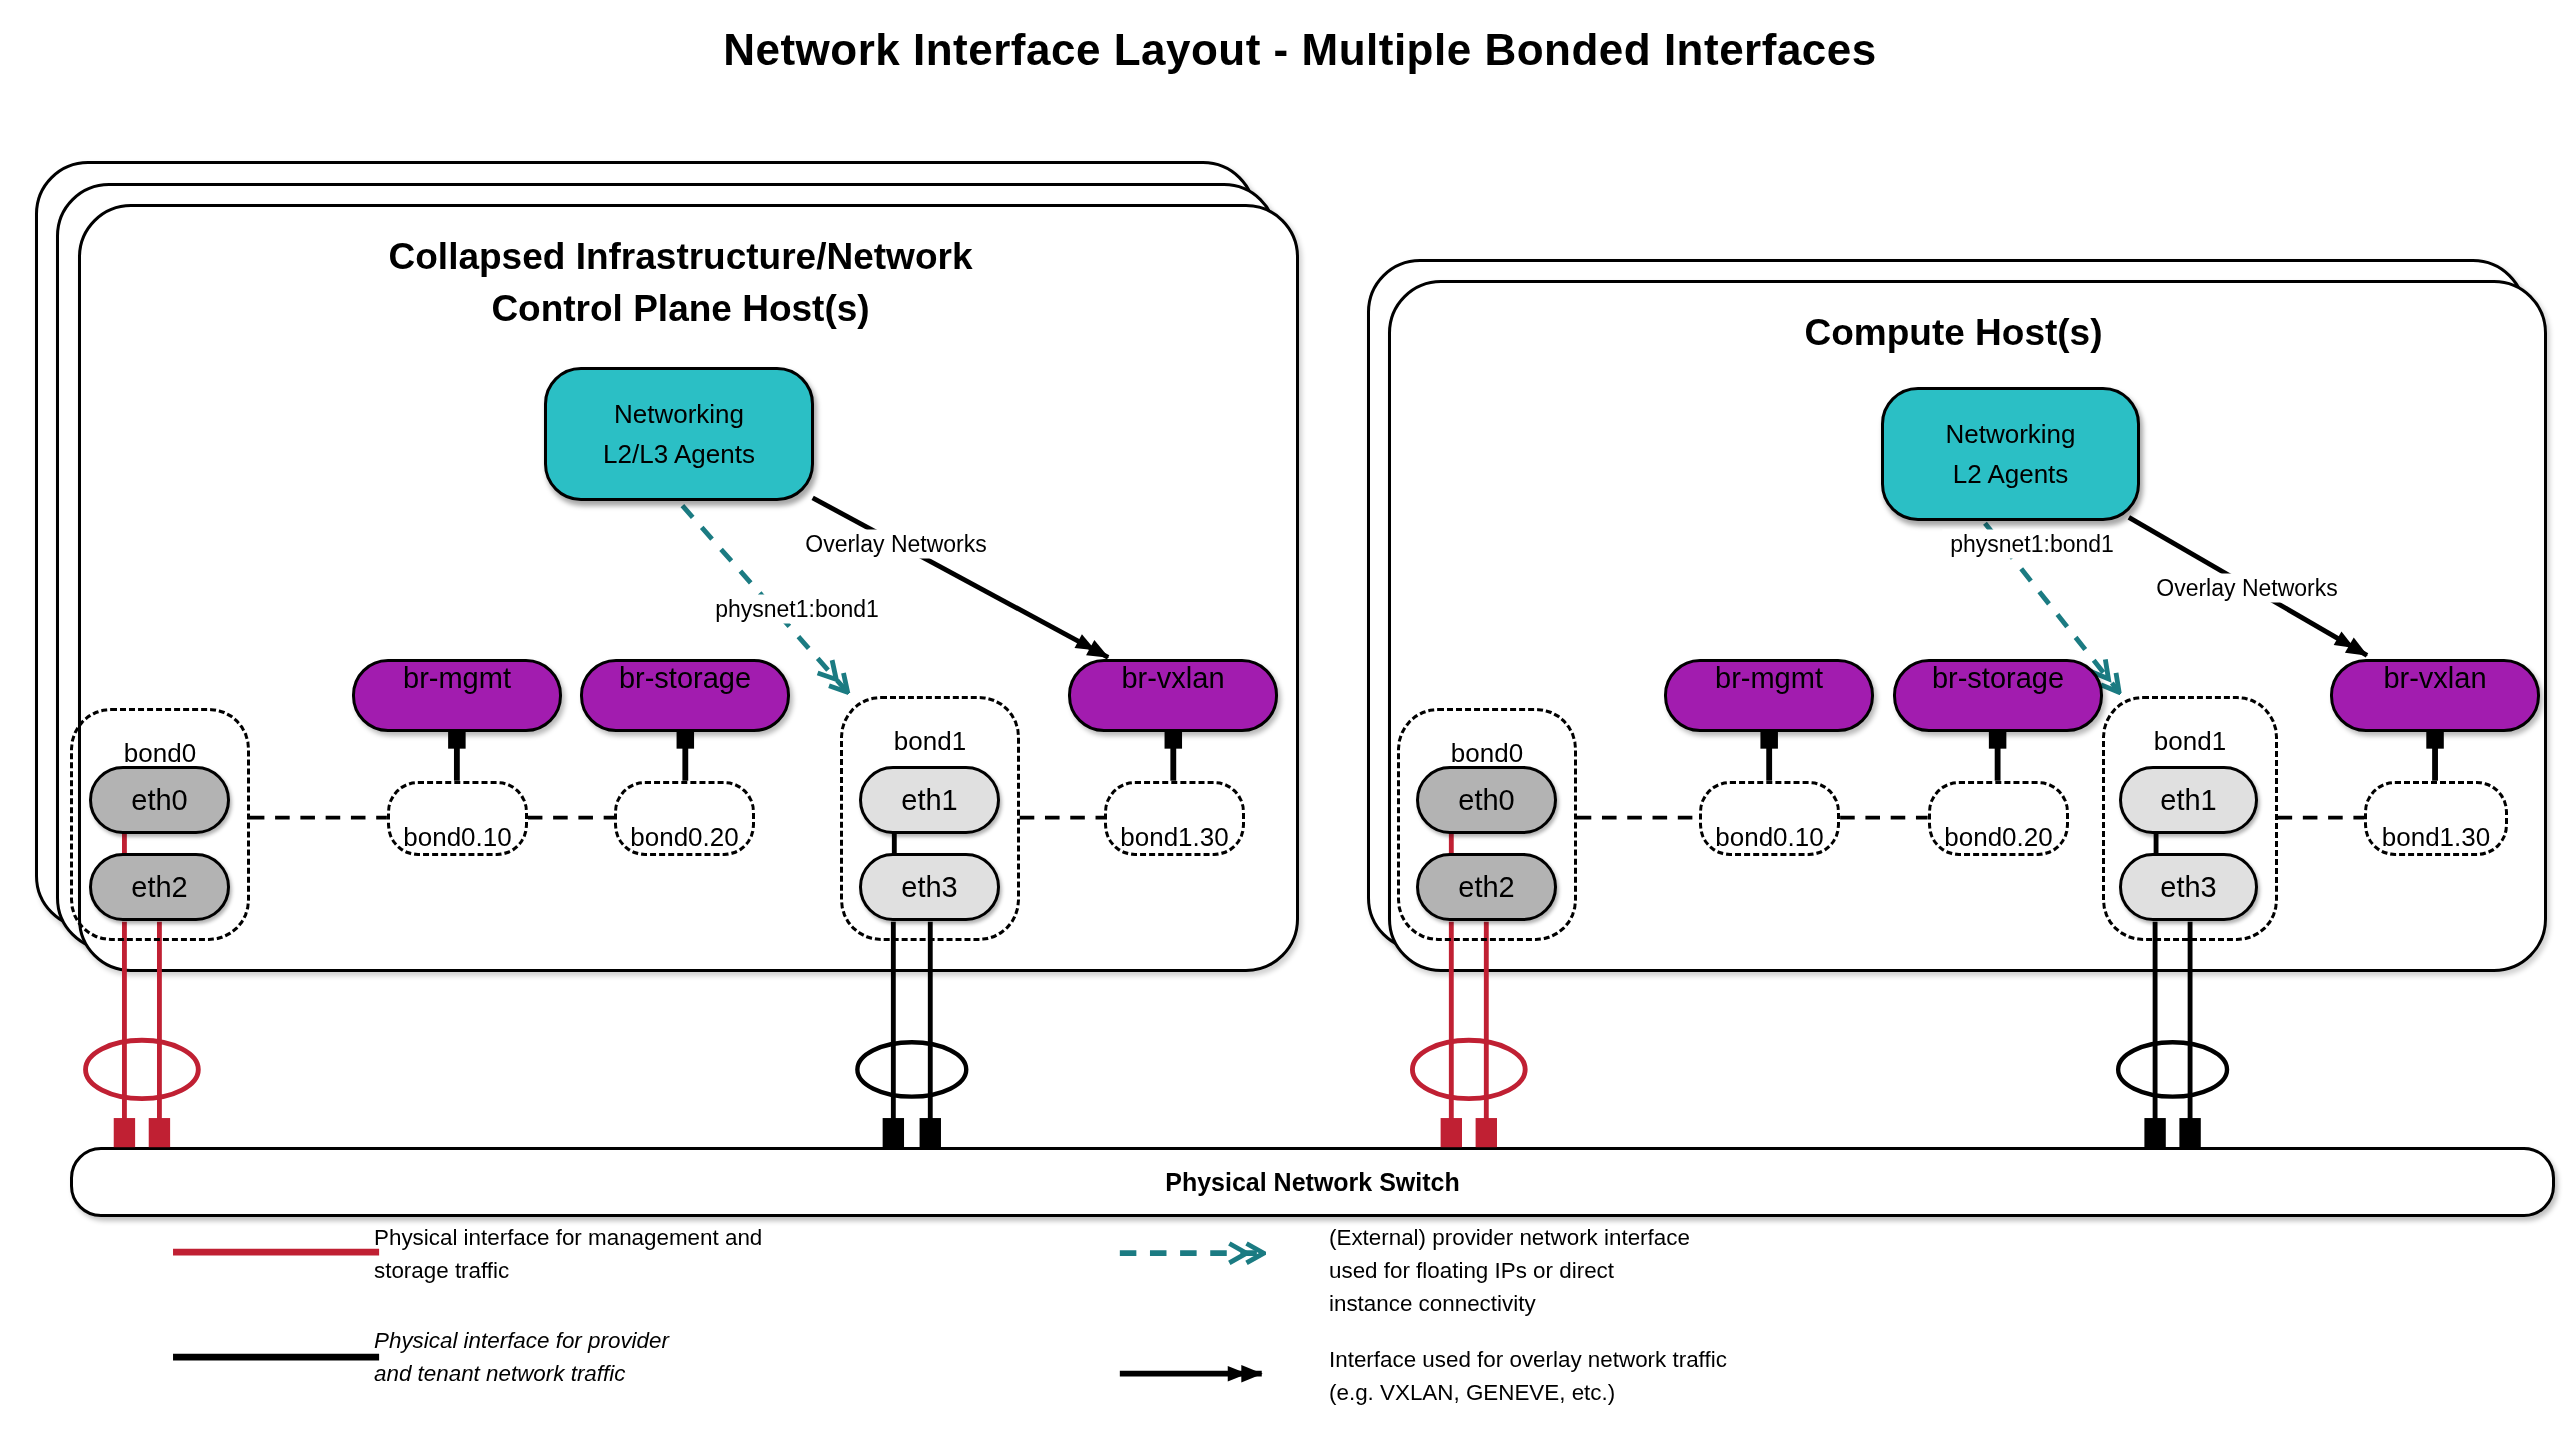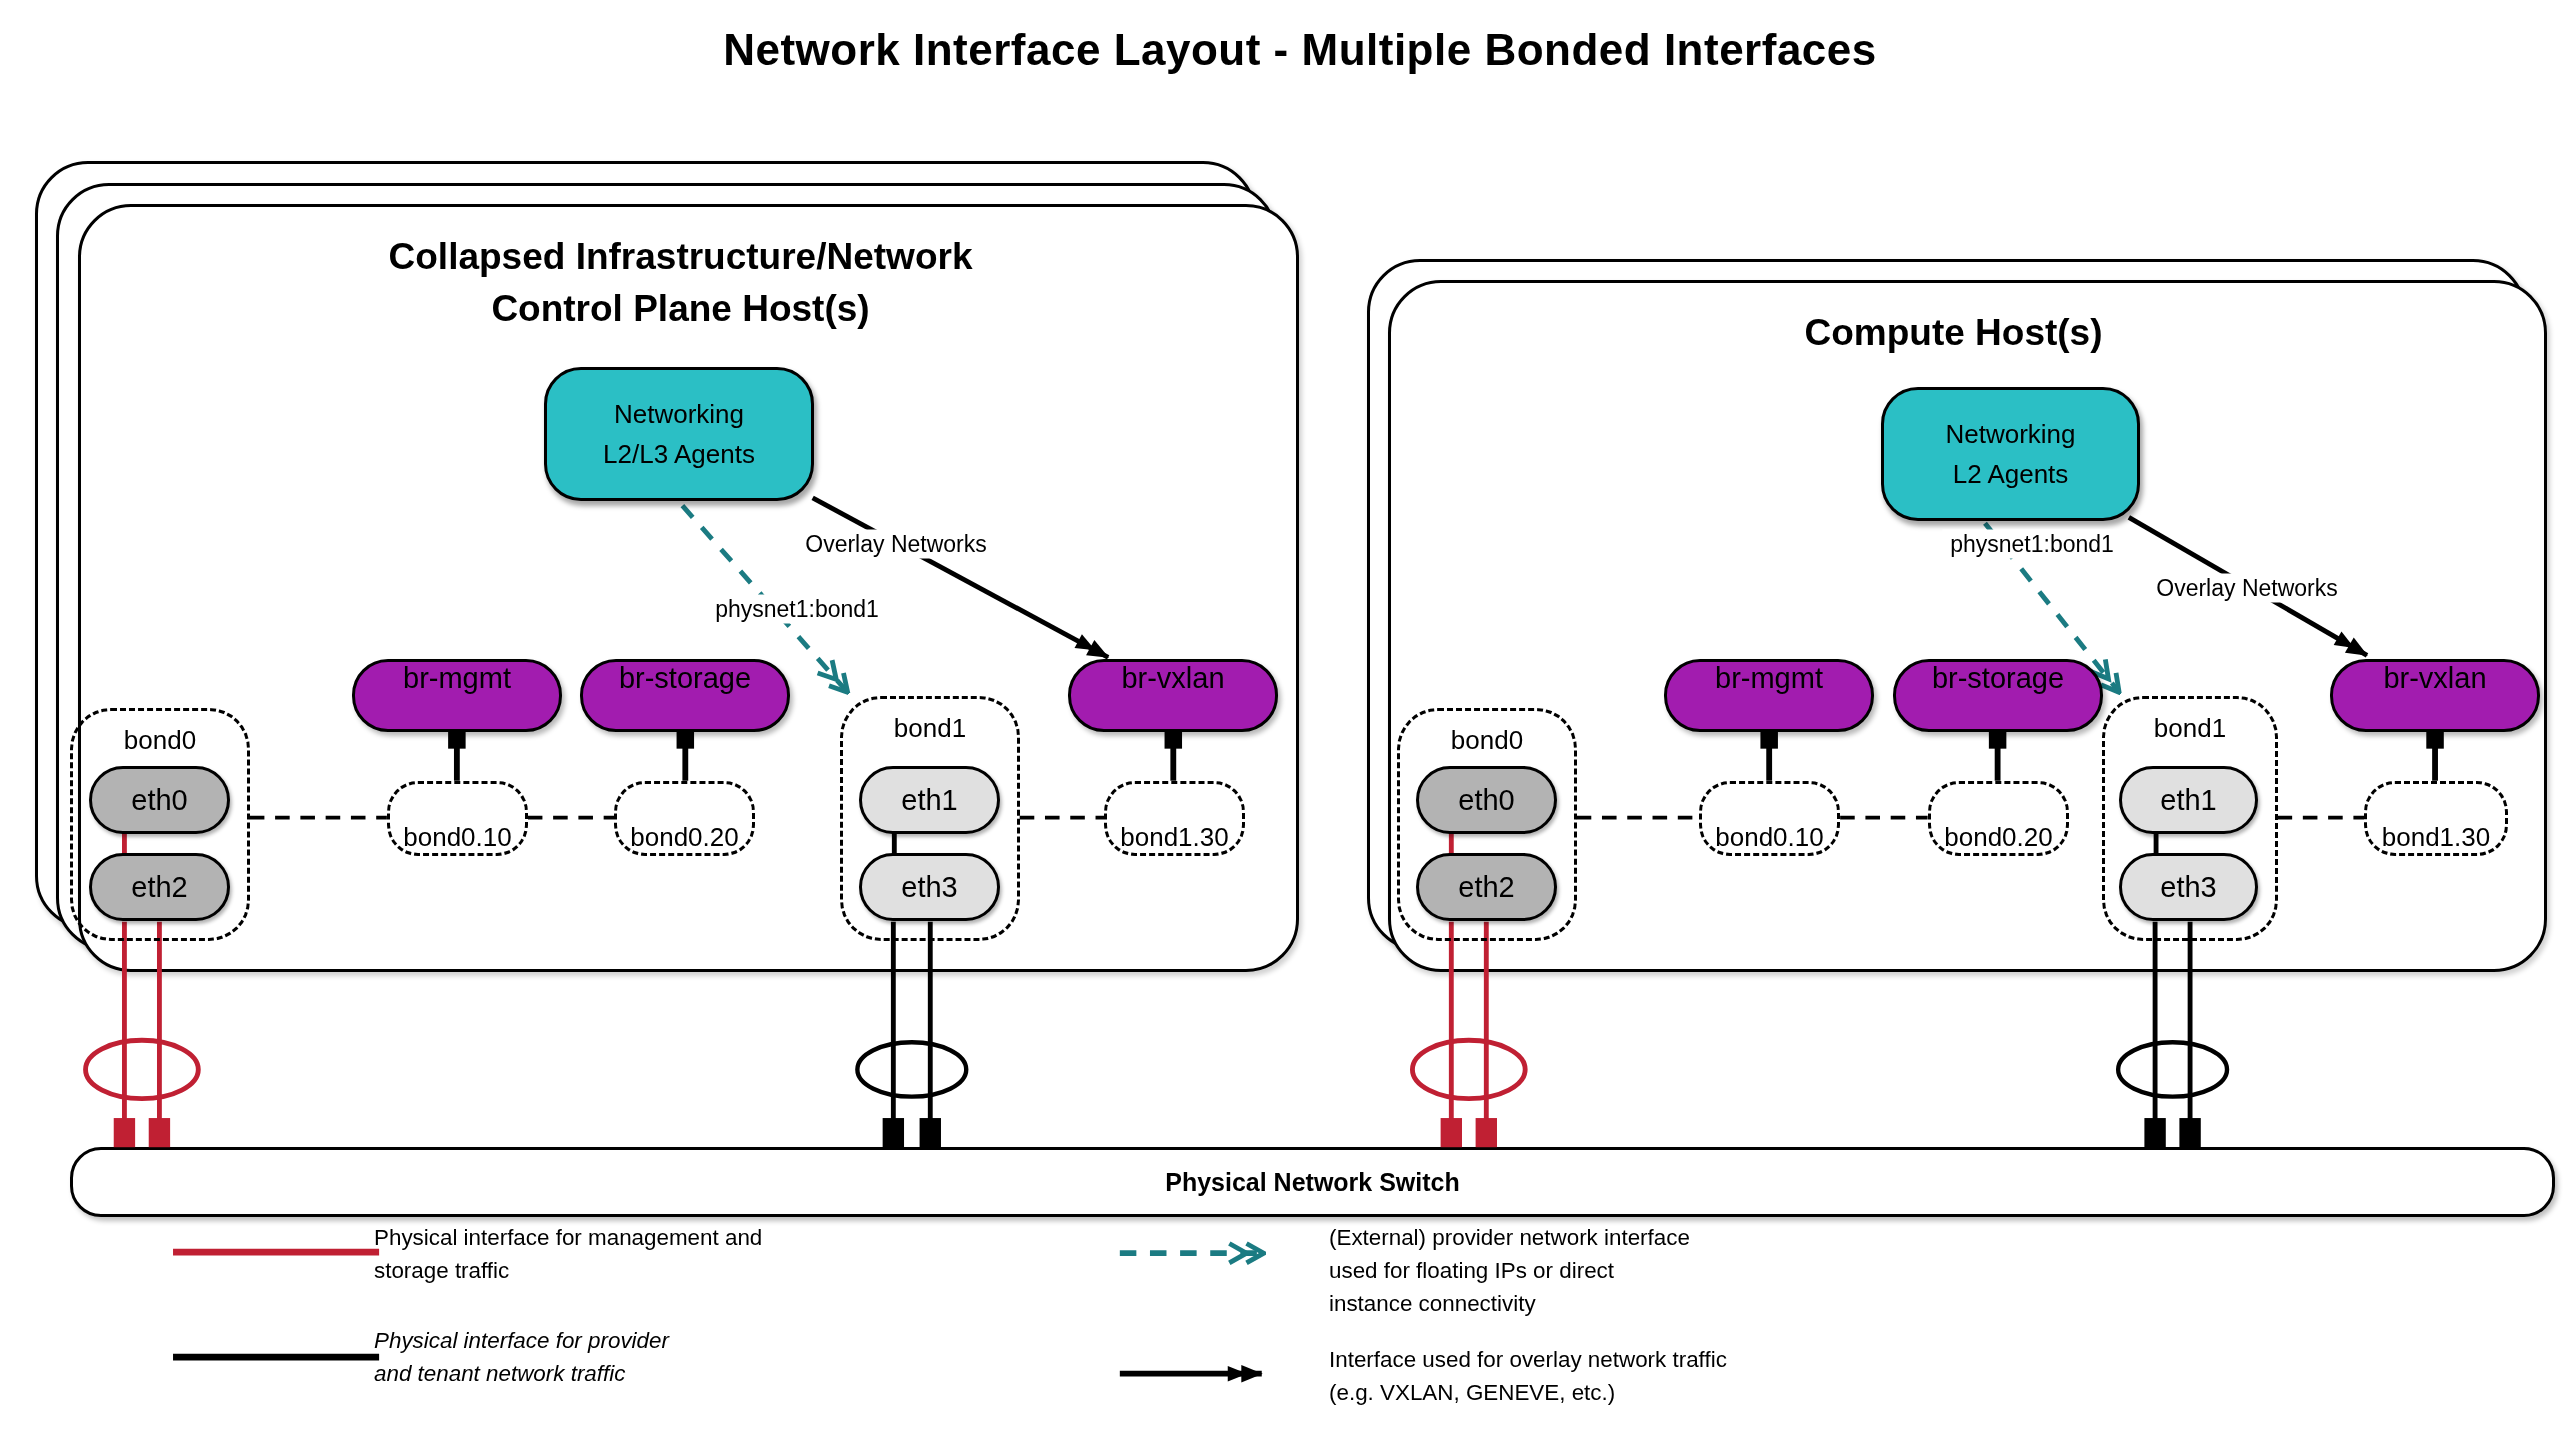--- a/index.html
+++ b/index.html
@@ -32,21 +32,21 @@
   .vlan{
     position:absolute;width:141px;height:75px;background:#fff;border:3.9px dashed #000;
     border-radius:31px;box-sizing:border-box;display:flex;align-items:flex-end;
     justify-content:center;font-size:26px;
   }
   .vlan-wide{width:144px;}
   .bondbox{
     position:absolute;border:3.9px dashed #000;border-radius:41px;box-sizing:border-box;
   }
   .bond-label{
-    position:absolute;left:0;top:14px;width:100%;text-align:center;font-size:26px;
+    position:absolute;left:0;top:27px;width:100%;text-align:center;font-size:26px;
   }
   .nic{
     position:absolute;width:141px;height:68px;border:3.9px solid #000;border-radius:34px;
     box-sizing:border-box;display:flex;align-items:center;justify-content:center;
     font-size:29px;box-shadow:1.9px 2.9px 3.9px rgba(0,0,0,.3);
   }
   .nic-dark{background:#B3B3B3;}
   .nic-light{background:#E0E0E0;}
   .edge-label{
     position:absolute;transform:translate(-50%,-50%);background:#fff;

